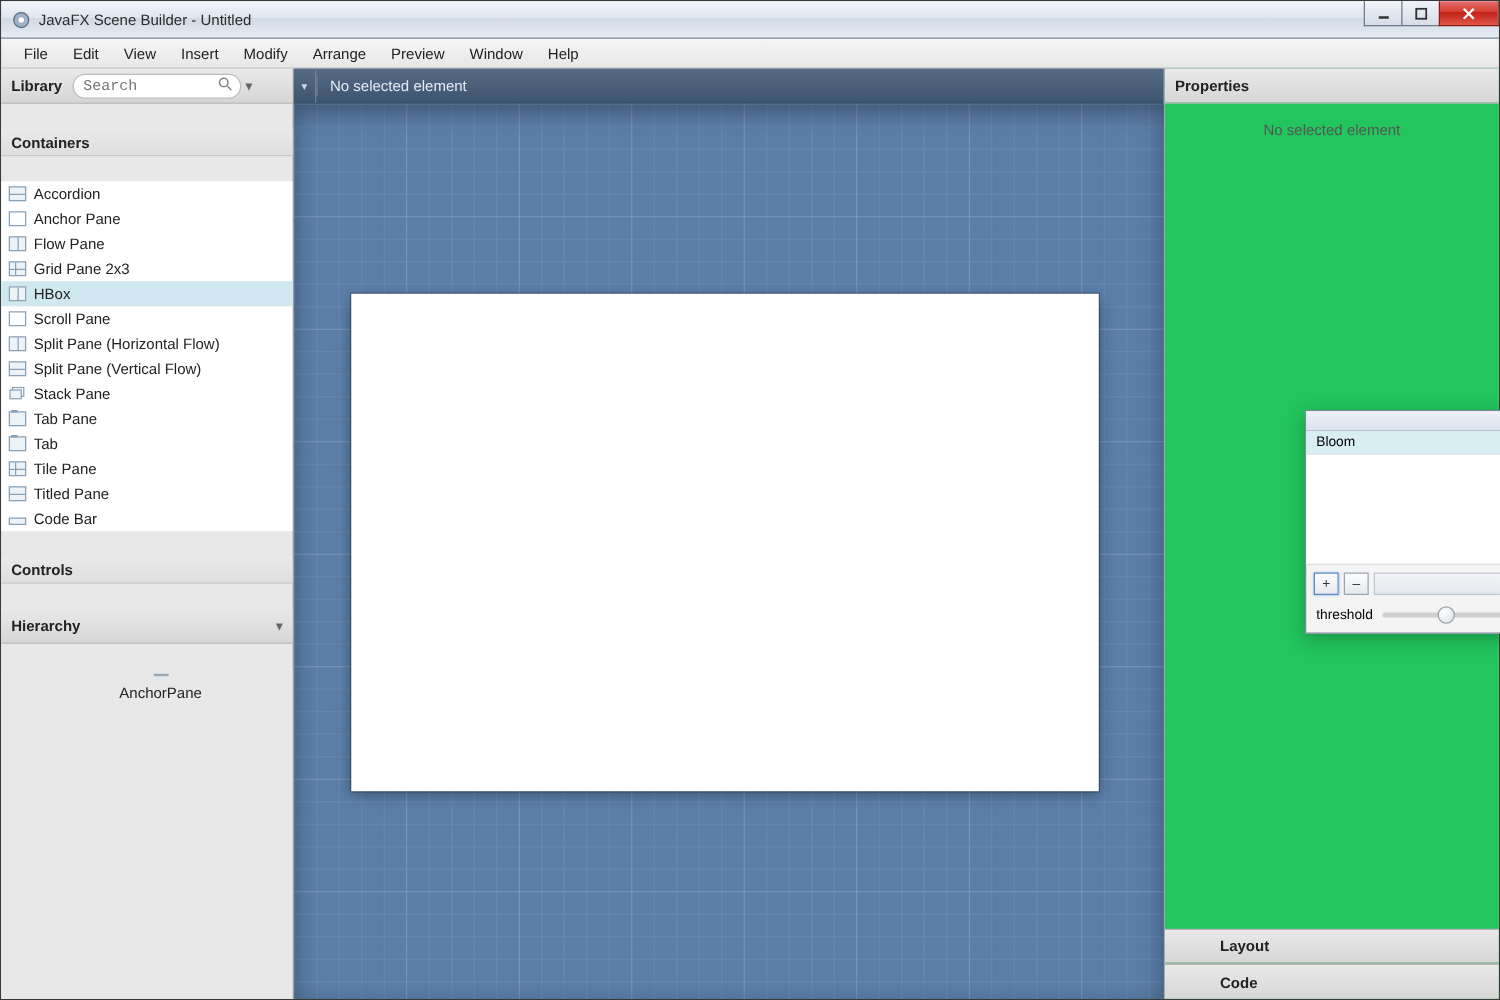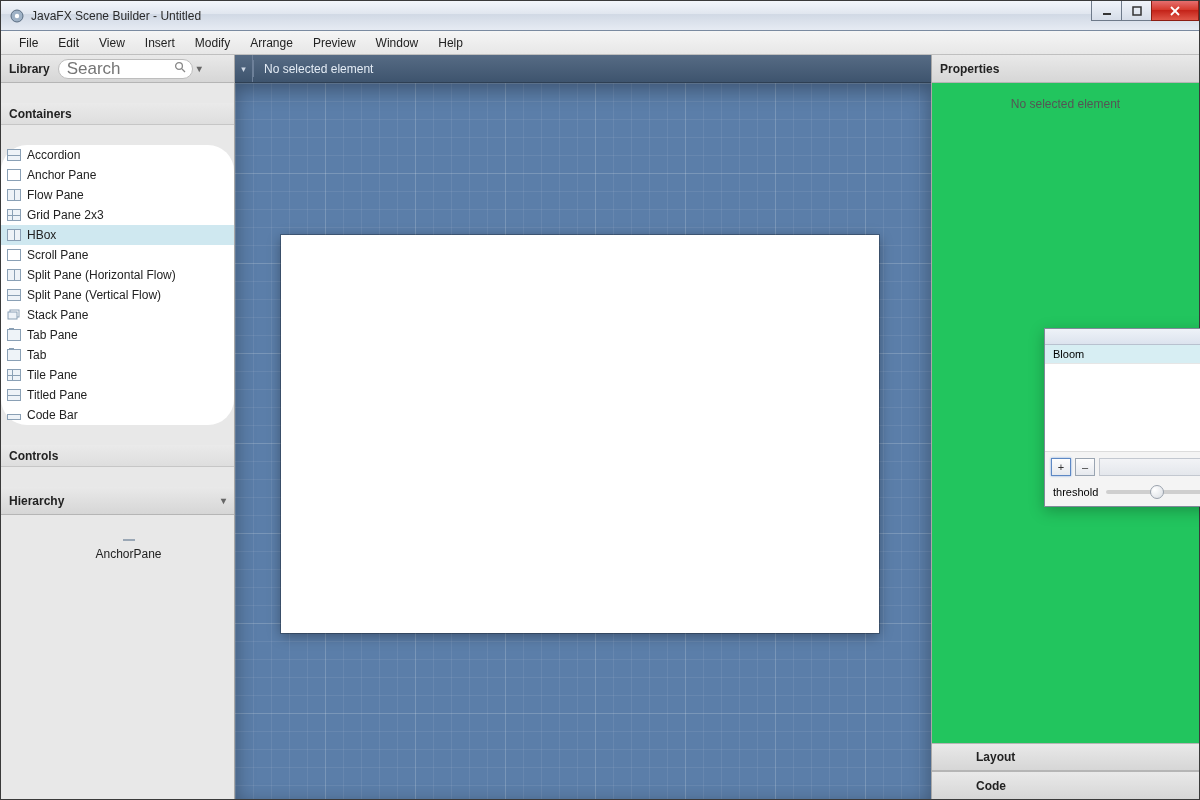--- a/index.html
+++ b/index.html
@@ -39,30 +39,30 @@
     border-bottom: 1px solid #b5b5b5;
     font-weight: bold; color:#222;
   }
   .panel-header .spacer { flex:1; }
   .panel-header .chevron { color:#666; font-size:10px; margin-left:4px; }
 
   .searchbox {
     flex:1; max-width: 135px; height: 20px; border: 1px solid #bdbdbd; border-radius: 10px;
     background: #fff; display: flex; align-items: center; padding: 0 6px 0 8px; margin-left: 8px;
   }
-  .searchbox input { border: none; outline: none; font-size: 17px; width: 100%; background: transparent; color:#555; }
+  .searchbox input { border: none; outline: none; font-size: 12px; width: 100%; background: transparent; color:#555;font-family:Liberation Mono, monospace; }
   .searchbox .mag { color:#888; font-size:12px; }
 
   .section-label {
     height: 22px; display:flex; align-items:center; padding: 0 8px;
     background: linear-gradient(to bottom,#eaeaea,#dedede); border-bottom:1px solid #c6c6c6;
     font-weight: bold; color:#222;
   }
 
-  .library-list { background:#fff;border-radius:26px; }
+  .library-list { background:#fff; }
   .lib-item { height: 20px; display:flex; align-items:center; padding: 0 6px; gap:6px; color:#222; cursor:default; }
   .lib-item.selected { background:#cfe8f0; }
   .lib-icon { width:14px; height:12px; border:1px solid #8aa0b5; background:#eef3f8; flex-shrink:0; position:relative; }
   .lib-icon.hsplit::after { content:""; position:absolute; left:50%; top:0; bottom:0; width:1px; background:#8aa0b5; }
   .lib-icon.vsplit::after { content:""; position:absolute; top:50%; left:0; right:0; height:1px; background:#8aa0b5; }
   .lib-icon.grid::before { content:""; position:absolute; left:33%; top:0; bottom:0; width:1px; background:#8aa0b5; }
   .lib-icon.grid::after { content:""; position:absolute; top:50%; left:0; right:0; height:1px; background:#8aa0b5; }
   .lib-icon.empty { background:#fff; }
   .lib-icon.stack { background:transparent; border:none; }
   .lib-icon.stack svg { width:14px; height:12px; display:block; }

